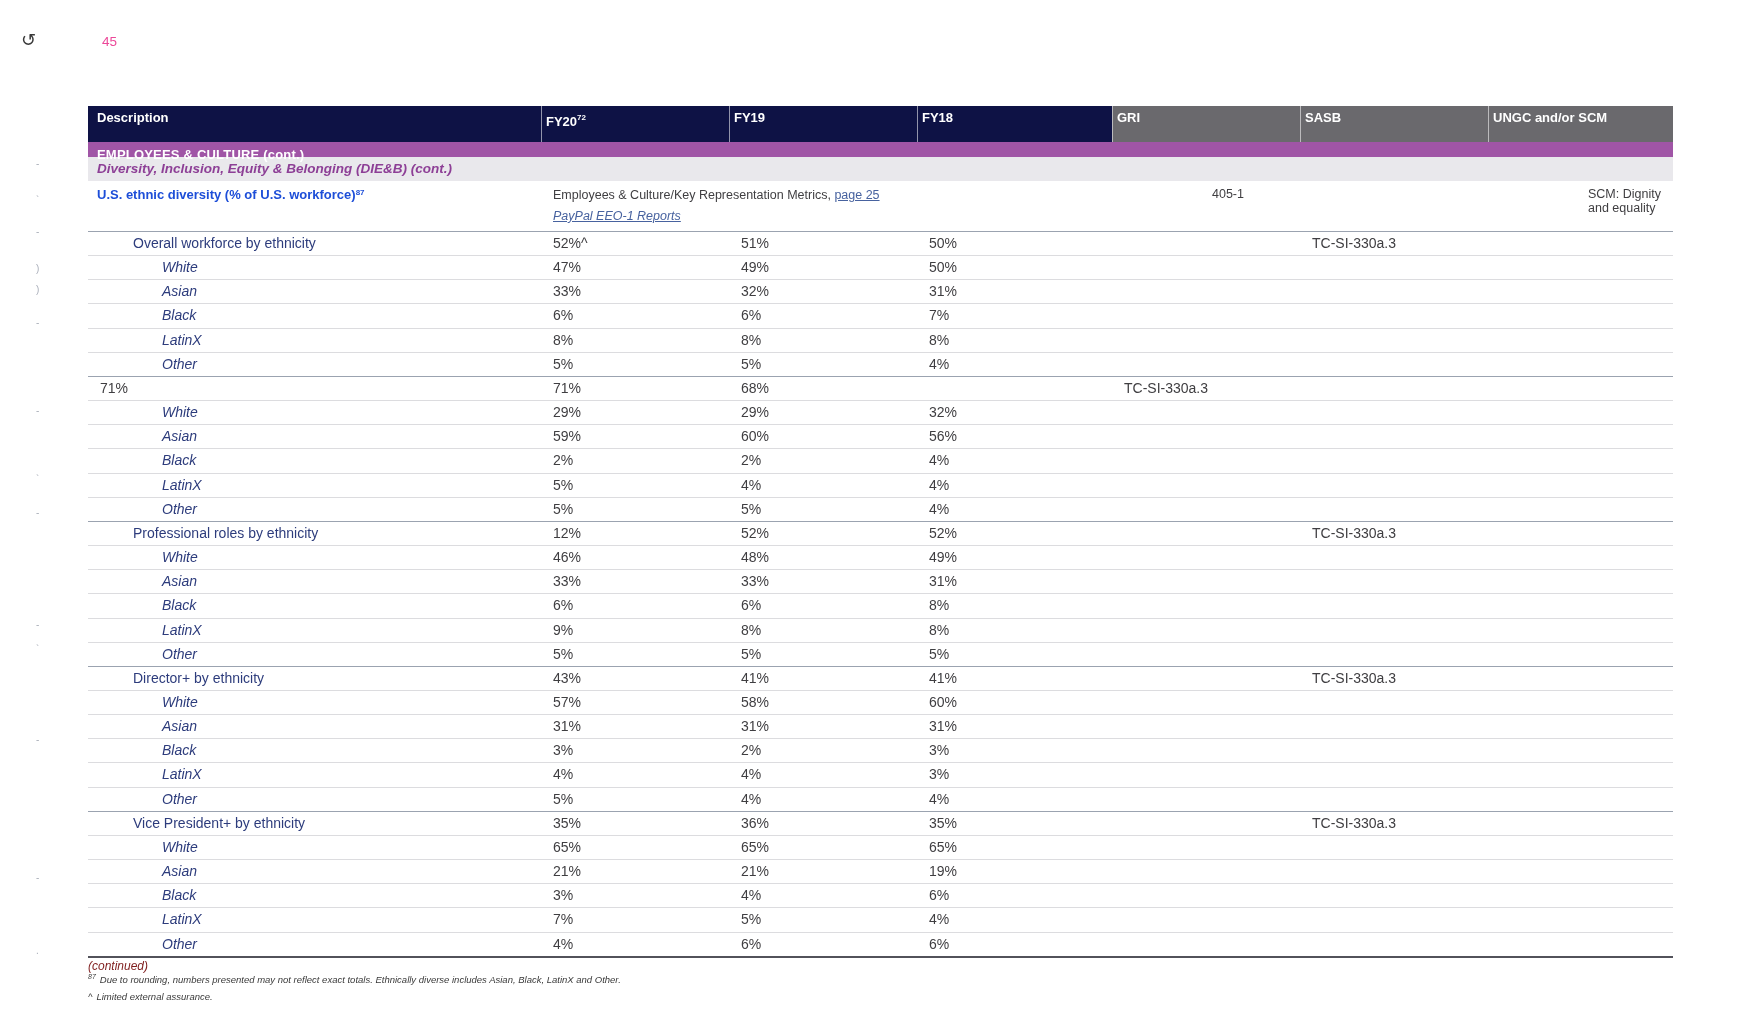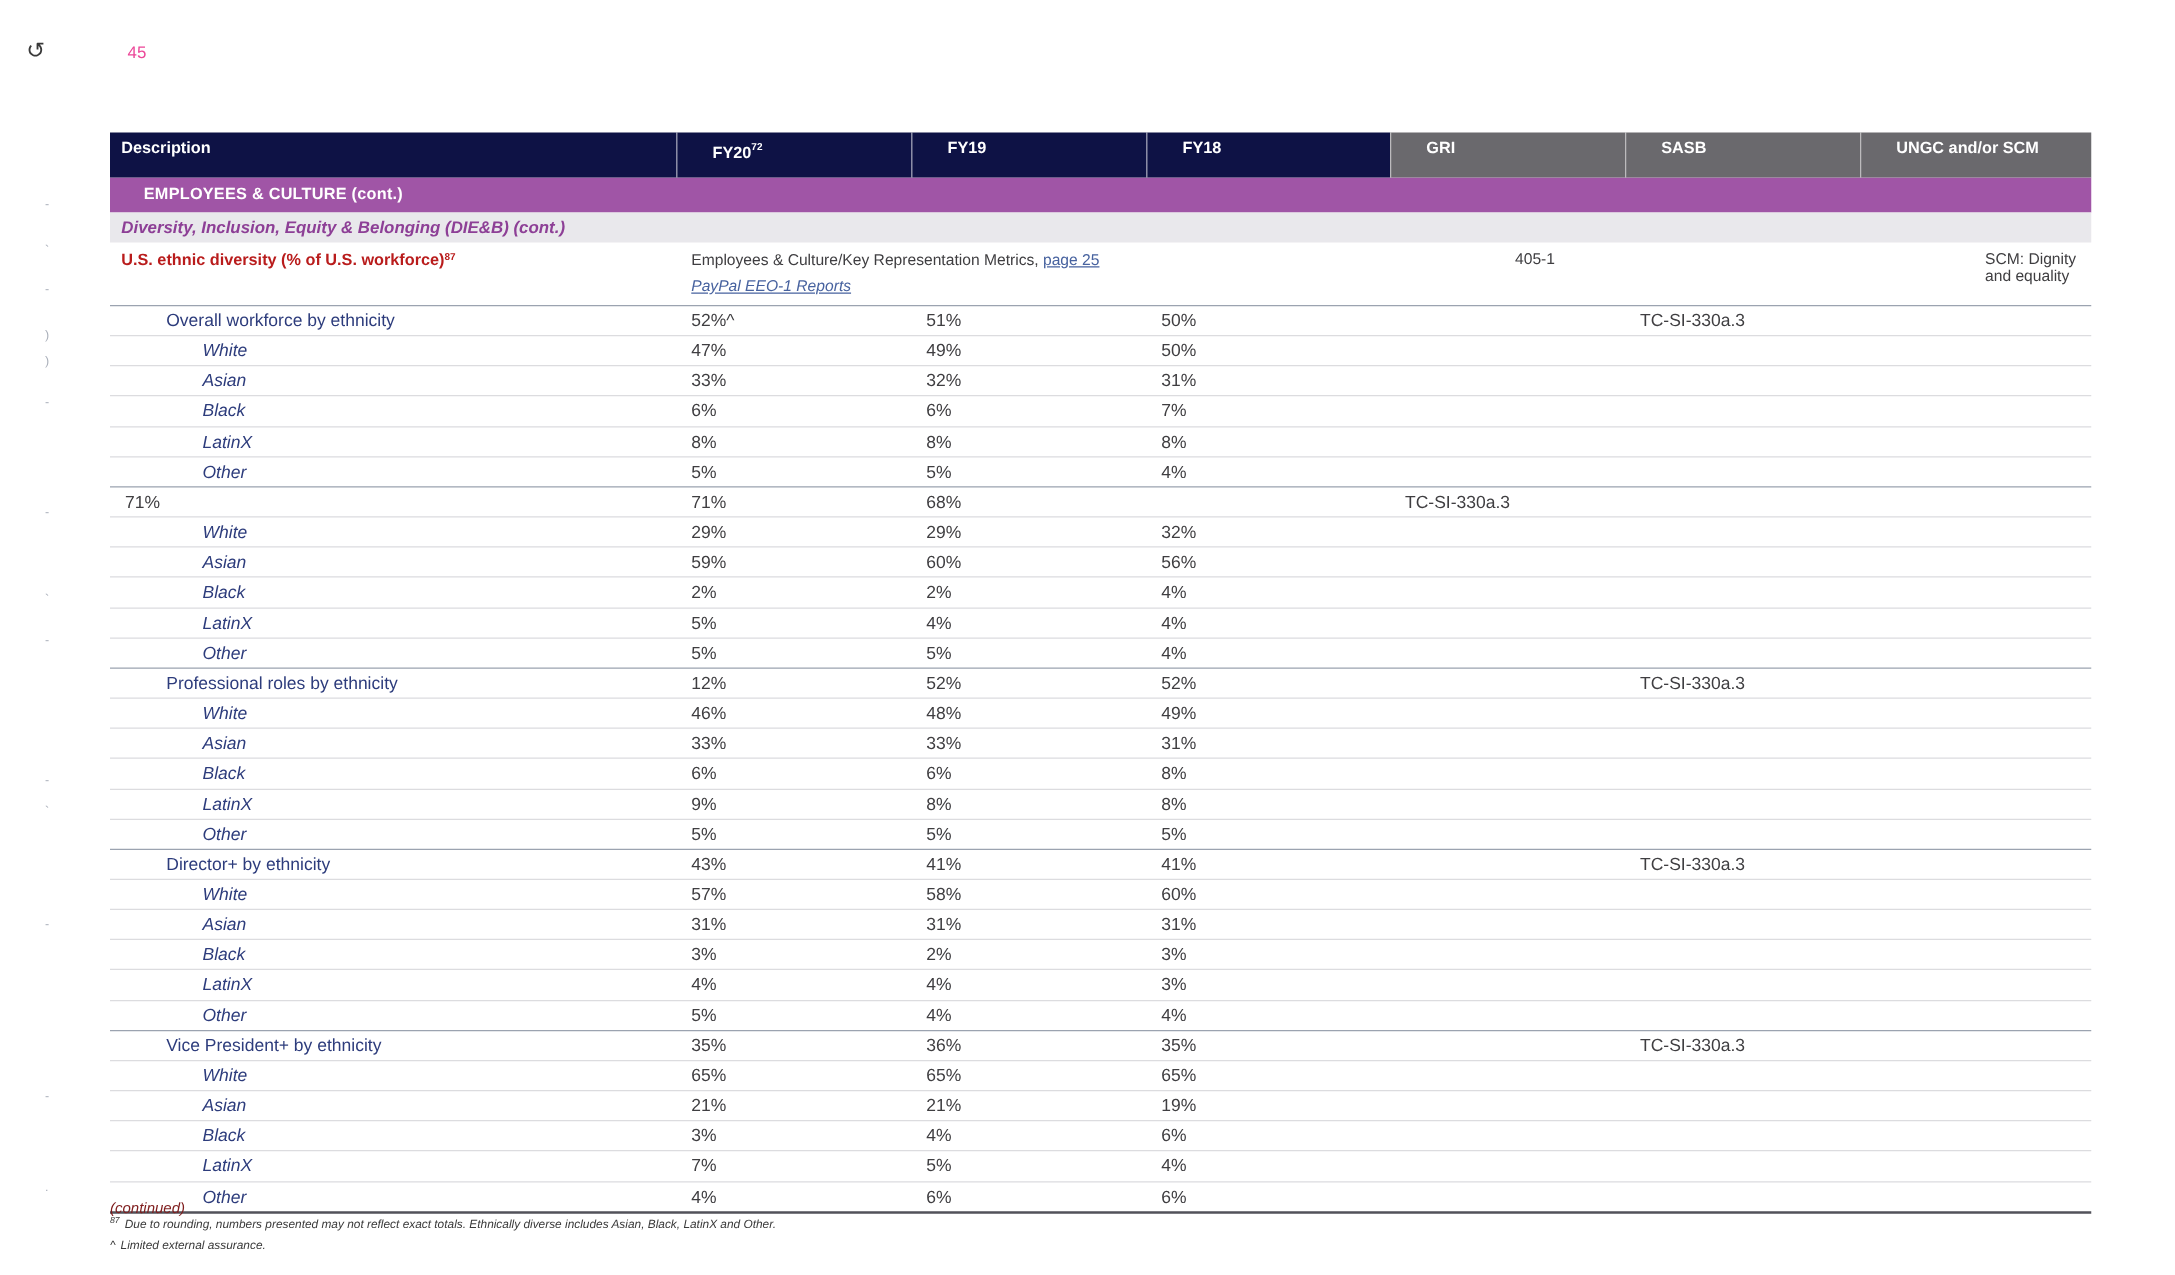--- a/index.html
+++ b/index.html
@@ -17,37 +17,37 @@
   
   .mark{position:absolute;left:36px;font-size:10px;color:#8d94a2;opacity:.75;}
 
   
   .table{position:absolute;left:88px;top:106px;width:1585px;}
   .grid{display:grid;grid-template-columns:453px 188px 188px 195px 188px 188px 185px;}
   *{box-sizing:border-box;}
 
   
   .thead{height:36px;}
-  .hcell{font-weight:bold;font-size:13px;color:#ffffff;line-height:23px;padding-left:28px;
+  .hcell{font-weight:bold;font-size:13px;color:#ffffff;line-height:23px;padding-left:4px;
          white-space:nowrap;overflow:hidden;}
   .hcell.first{padding-left:9px;}
   .hcell.dark{background:var(--navy,#0e1245);}
   .hcell.gray{background:var(--gray,#6a696d);}
   .hcell + .hcell{border-left:1px solid rgba(255,255,255,.55);}
   .hcell sup{font-size:8px;vertical-align:6px;}
 
   
-  .band1{height:28px;background:var(--purple,#a055a6);color:#ffffff;font-weight:bold;
-         font-size:13px;line-height:25px;padding-left:27px;letter-spacing:.2px;}
+  .band1{height:15px;background:var(--purple,#a055a6);color:#ffffff;font-weight:bold;
+         font-size:13px;line-height:25px;padding-left:9px;letter-spacing:.2px;}
   .band2{height:24px;background:var(--band2bg,#e9e8ec);color:var(--band2tx,#8d3f96);
          font-weight:bold;font-style:italic;font-size:13.5px;line-height:24px;padding-left:9px;}
 
   
   .metricrow{position:relative;height:50px;font-size:12.5px;}
-  .mdesc{position:absolute;left:9px;top:6px;font-weight:bold;color:#b91c1c;font-size:13px;}
+  .mdesc{position:absolute;left:9px;top:6px;font-weight:bold;color:#1d4ed8;font-size:13px;}
   .mdesc sup{font-size:8px;vertical-align:4px;}
   .mrefs{position:absolute;left:465px;top:4px;line-height:21px;color:#3f3e41;white-space:nowrap;}
   .lnk{color:var(--link,#47629f);text-decoration:underline;cursor:pointer;}
   .lnk.it{font-style:italic;}
   .mgri{position:absolute;left:1124px;top:6px;}
   .mungc{position:absolute;left:1500px;top:6px;}
 
   
   .row{height:24.17px;font-size:14px;}
   .row .c{line-height:23px;padding-left:12px;white-space:nowrap;overflow:hidden;color:#3f3e41;}

